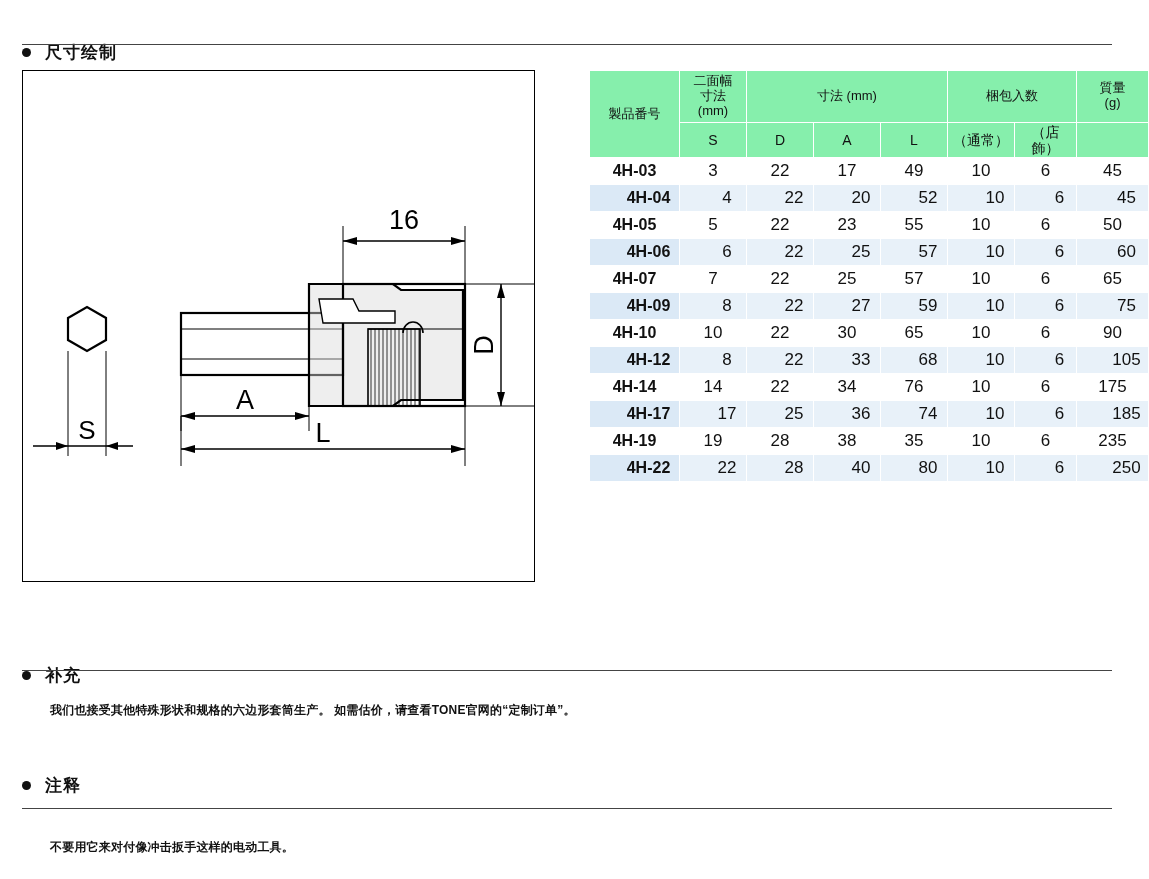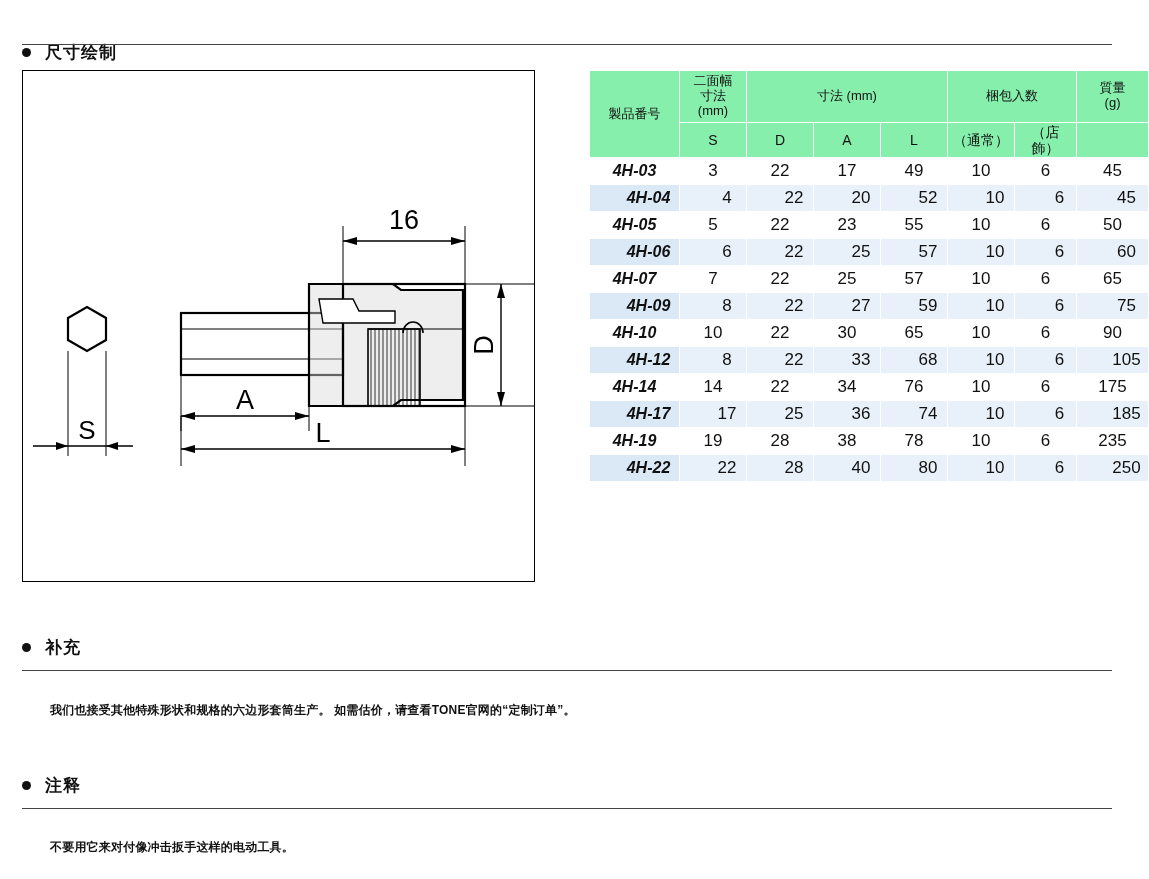--- a/index.html
+++ b/index.html
@@ -100,21 +100,20 @@
   table.spec tbody td {
     height: 26px;
     font-size: 17px;
   }
   table.spec tbody tr.odd td { background: #ffffff; }
   table.spec tbody tr.even td { background: #e8f1f9; padding-left: 28px; }
   table.spec tbody td.model {
     font-weight: bold;
     font-size: 16px;
     background: #e8f1f9;
-    font-style: italic;
   }
   table.spec tbody tr.even td.model { background: #dbe9f6; }
 
   .col-model { width: 98px; }
   .col-s { width: 58px; }
   .col-d { width: 58px; }
   .col-a { width: 58px; }
   .col-l { width: 58px; }
   .col-pk1 { width: 58px; margin-top: 35px; }
   .col-pk2 { width: 58px; }
@@ -330,40 +329,40 @@
           <td class="col-l">74</td>
           <td class="col-pk1">10</td>
           <td class="col-pk2">6</td>
           <td class="col-w">185</td>
         </tr>
         <tr class="odd">
           <td class="model col-model">4H-19</td>
           <td class="col-s">19</td>
           <td class="col-d">28</td>
           <td class="col-a">38</td>
-          <td class="col-l">78</td>
+          <td class="col-l">35</td>
           <td class="col-pk1">10</td>
           <td class="col-pk2">6</td>
           <td class="col-w">235</td>
         </tr>
         <tr class="even">
           <td class="model col-model">4H-22</td>
           <td class="col-s">22</td>
           <td class="col-d">28</td>
           <td class="col-a">40</td>
           <td class="col-l">80</td>
           <td class="col-pk1">10</td>
           <td class="col-pk2">6</td>
           <td class="col-w">250</td>
         </tr>
       </tbody>
   </table>
 </div>
 
-<div class="section-head" style="top:636px;">
+<div class="section-head" style="top:664px;">
   <span class="bullet"></span>
   <span class="title">补充</span>
 </div>
 <div class="rule" style="top:670px;"></div>
 <div class="body-text" style="top:702px;">我们也接受其他特殊形状和规格的六边形套筒生产。 如需估价，请查看TONE官网的“定制订单”。</div>
 
 <div class="section-head" style="top:774px;">
   <span class="bullet"></span>
   <span class="title">注释</span>
 </div>

